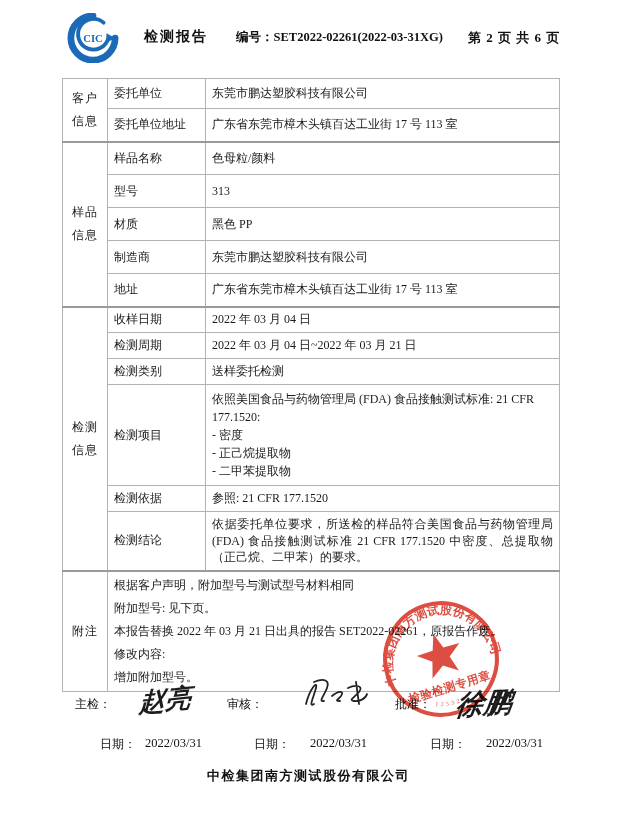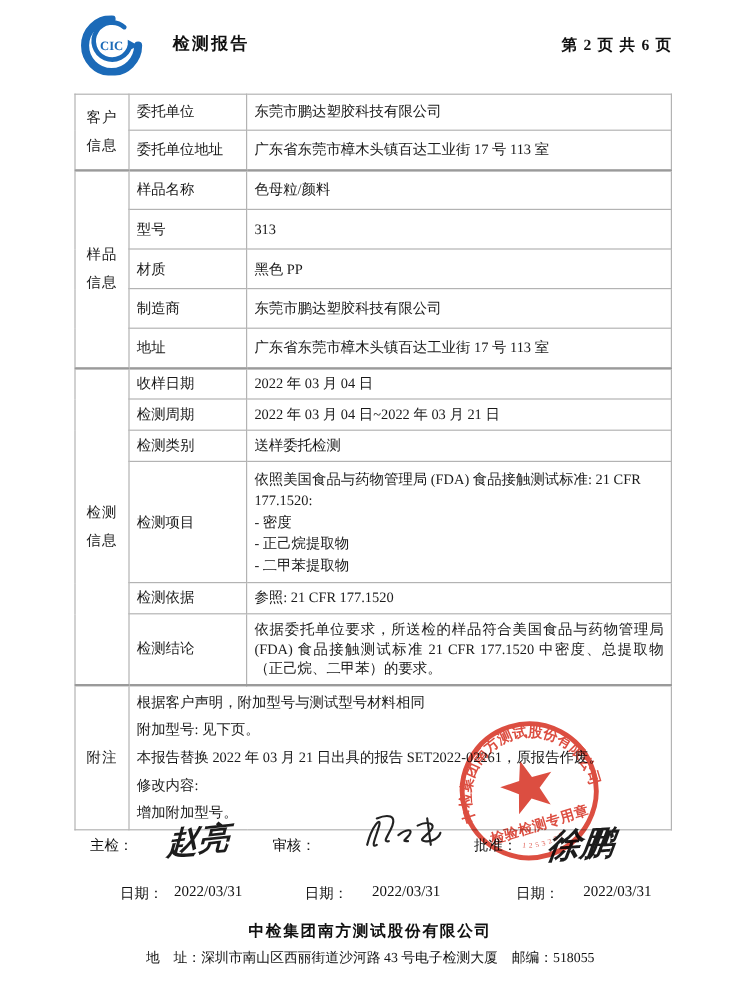--- a/index.html
+++ b/index.html
@@ -92,20 +92,21 @@
 
 <div class="page">
 
   <svg class="hdr-logo" viewBox="0 0 60 52">
     <path d="M 30 3 A 23 23 0 1 0 53 26" fill="none" stroke="#1b6ab8" stroke-width="7" stroke-linecap="round"></path>
     <path d="M 53 26 L 44 21 L 44 31 Z" fill="#1b6ab8"></path>
     <path d="M 41 10 A 16 16 0 1 0 46 26" fill="none" stroke="#1b6ab8" stroke-width="4" stroke-linecap="round"></path>
     <text x="30" y="30" text-anchor="middle" font-size="11" font-weight="bold" fill="#1b6ab8">CIC</text>
   </svg>
   <div class="hdr-title">检测报告</div>
+  <div class="hdr-no"><span>编号：</span><span>SET2022-02261(2022-03-31XG)</span></div>
   <div class="hdr-page">第 2 页 共 6 页</div>
 
   <table class="report">
     <colgroup>
         <col style="width:45px">
         <col style="width:98px">
         <col style="width:354px">
       </colgroup>
 
     <tbody>
@@ -215,15 +216,14 @@
       </text>
       <polygon points="70,41 76.2,58.5 94.7,59 80,70.2 85.3,88 70,77.5 54.7,88 60,70.2 45.3,59 63.8,58.5"></polygon>
       <text x="70" y="107" text-anchor="middle" font-size="13" font-weight="bold" fill="#d93a2c" letter-spacing="0.5">检验检测专用章</text>
       <text font-size="6.5" fill="#d93a2c" letter-spacing="3">
         <textPath href="#bottomArc" startOffset="50%" text-anchor="middle">1253207</textPath>
       </text>
     </g>
   </svg>
 
   <div class="ftr-company">中检集团南方测试股份有限公司</div>
-  <div class="ftr-line1"><span>地　址：</span><span>深圳市南山区西丽街道沙河路 43 号电子检测大厦</span><span>　邮编：</span><span>518055</span></div>
 
 </div>
 
 </body></html>

